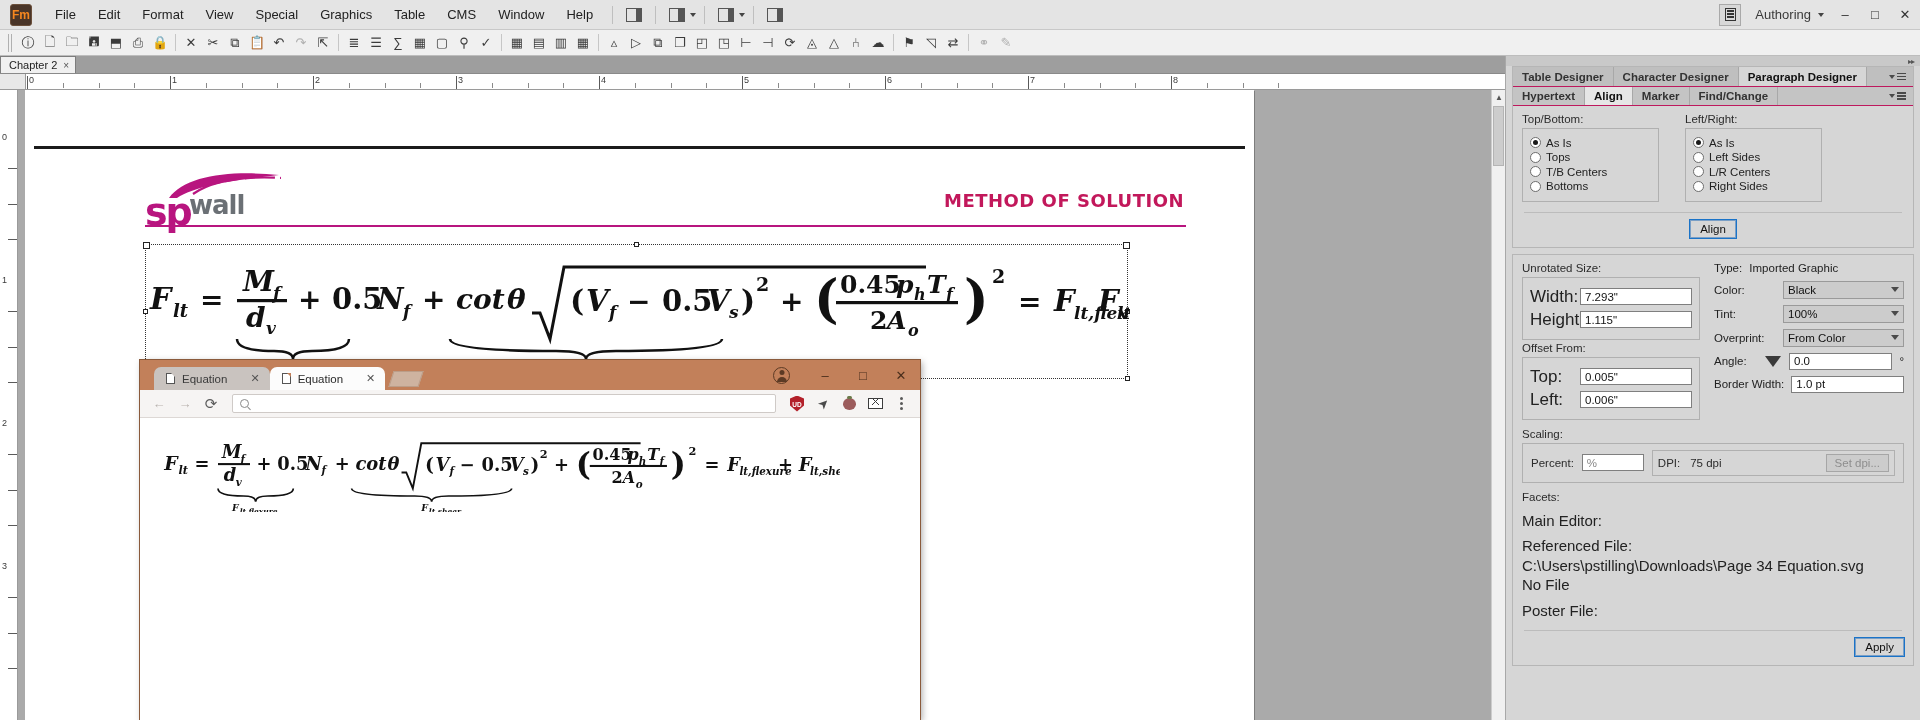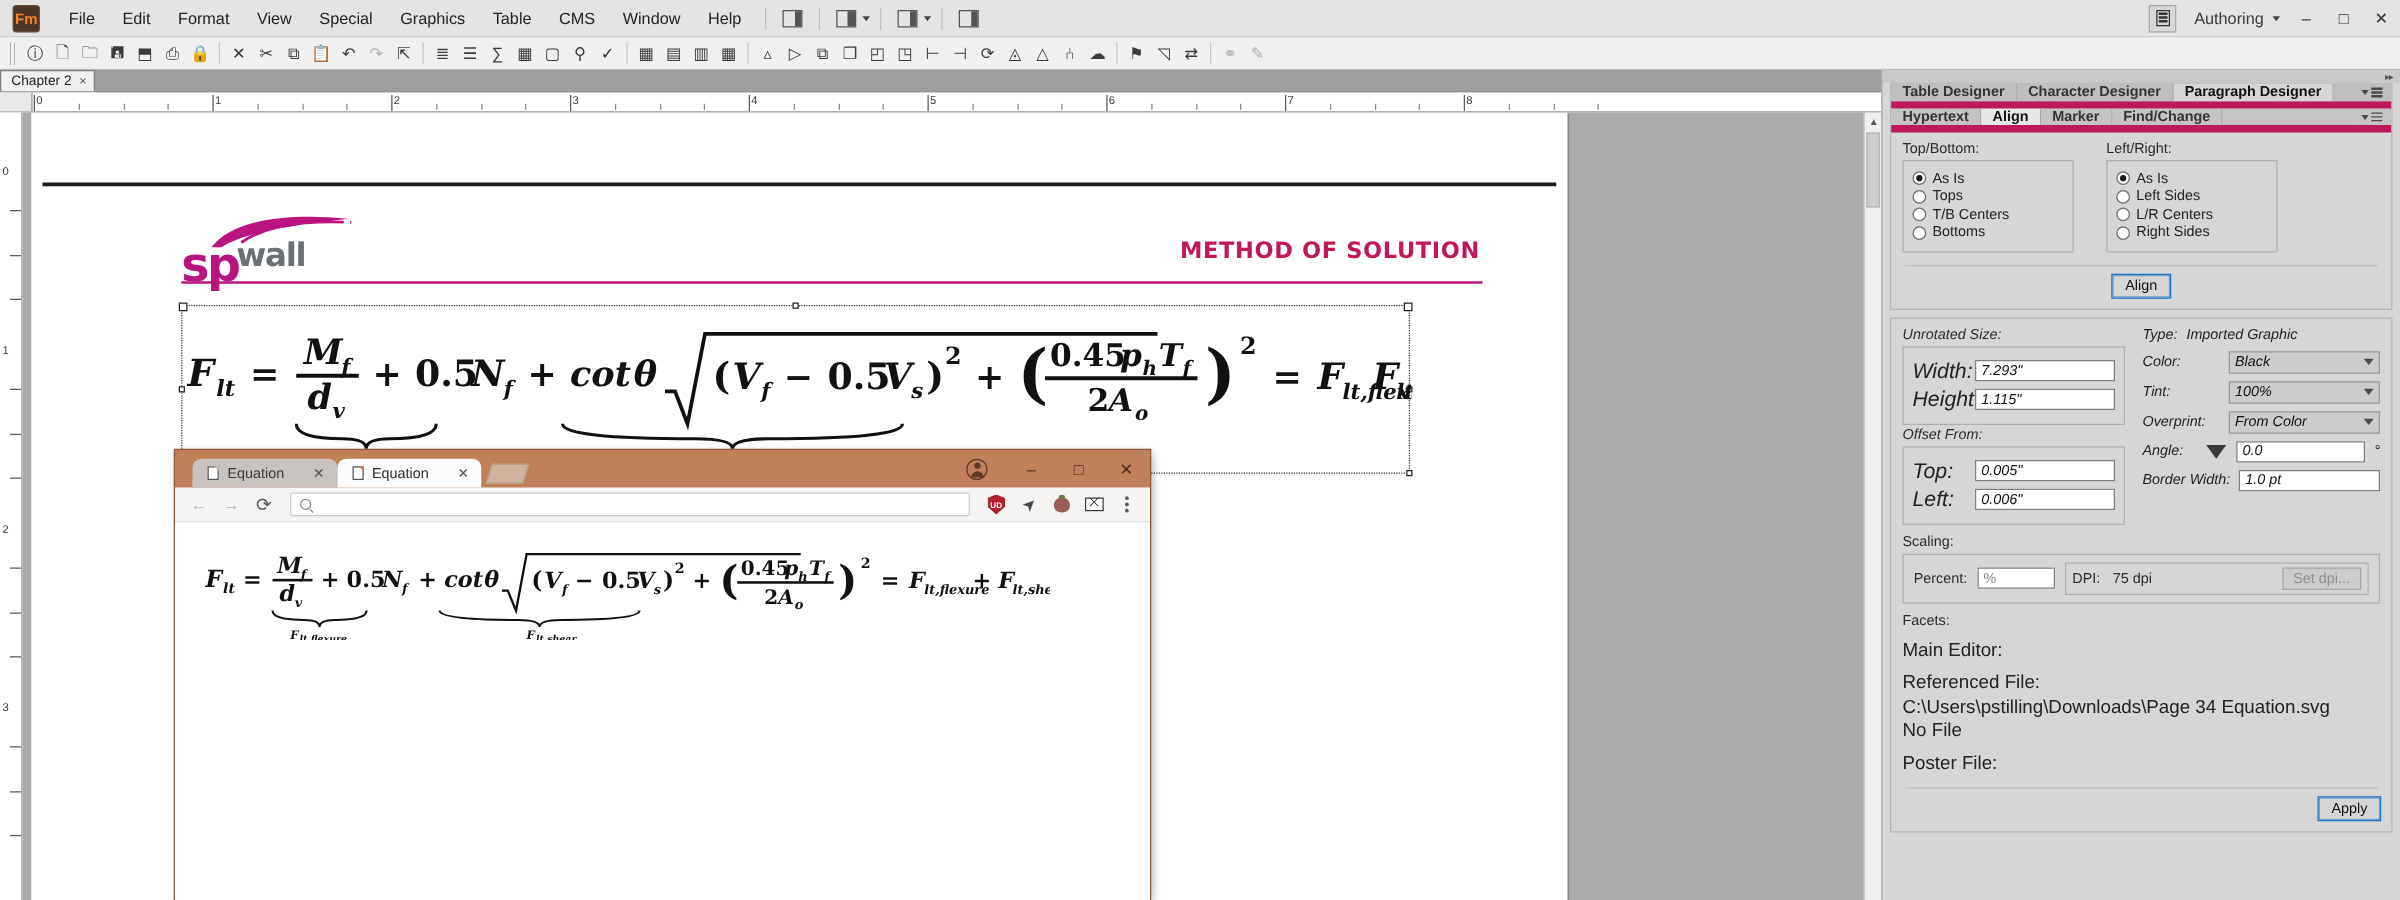--- a/index.html
+++ b/index.html
@@ -148,21 +148,21 @@
   .kebab{display:flex;flex-direction:column;gap:2px;}
   .kebab span{width:3px;height:3px;border-radius:50%;background:#5a5a5a;}
   .br-content{position:relative;height:302px;background:#fff;overflow:hidden;}
   .br-eq{position:absolute;left:0;top:14px;width:700px;height:80px;}
 
   
   .dock{position:absolute;left:1505px;top:56px;width:415px;height:664px;background:#d6d6d6;border-left:1px solid #a8a8a8;}
   .dock-top{height:10px;background:#c9c9c9;position:relative;}
   .dock-top .chev{position:absolute;right:6px;top:1px;font-size:8px;color:#555;letter-spacing:-1px;}
   .panelgroup{margin:0 6px;background:#d6d6d6;border:1px solid #b6b6b6;}
-  .tabrow{display:flex;align-items:stretch;height:20px;background:#bfbfbf;border-bottom:6px solid #be185d;}
+  .tabrow{display:flex;align-items:stretch;height:20px;background:#bfbfbf;border-bottom:1px solid #be185d;}
   .ptab{display:flex;align-items:center;padding:0 9px;font-size:11.5px;font-weight:bold;color:#333;
      border-right:1px solid #a8a8a8;background:#bfbfbf;white-space:nowrap;}
   .ptab.active{background:#d6d6d6;color:#111;}
   .tabrow .spacer{flex:1;background:#bfbfbf;}
   .hamb{display:flex;align-items:center;gap:2px;padding:0 7px;background:#bfbfbf;}
   .hamb .c{width:0;height:0;border-left:3px solid transparent;border-right:3px solid transparent;border-top:4px solid #4a4a4a;}
   .hamb .l{display:flex;flex-direction:column;gap:1.5px;}
   .hamb .l i{display:block;width:9px;height:1.5px;background:#4a4a4a;}
   .subrow{height:19px;background:#cfcfcf;text-align:right;}
   .subrow .ptab{background:#c4c4c4;font-weight:bold;font-size:11.5px;}
@@ -176,21 +176,21 @@
   .radio{display:flex;align-items:center;gap:5px;font-size:11.5px;color:#222;margin:2.5px 0;}
   .rd{width:11px;height:11px;border-radius:50%;border:1px solid #6d6d6d;background:#fff;position:relative;flex:none;}
   .rd.on::after{content:"";position:absolute;left:2px;top:2px;width:5px;height:5px;border-radius:50%;background:#1a1a1a;}
   .hr{height:1px;background:#bcbcbc;margin:10px 2px 7px 2px;}
   .btnrow{display:flex;justify-content:center;}
   .btn{min-width:40px;padding:2px 9px;font-size:11.5px;background:#d6d6d6;border:1px solid #7a9fc6;
        outline:1px solid #1a73c8;color:#111;text-align:center;}
   .btn.right{margin-left:auto;}
 
   
-  .op-grid{display:flex;gap:14px;font-style:italic;}
+  .op-grid{display:flex;gap:14px;}
   .op-left{width:178px;}
   .op-right{flex:1;}
   .fbox{border:1px solid #b0b0b0;padding:6px 7px;margin-top:3px;}
   .frow{display:flex;align-items:center;gap:6px;margin:3px 0;}
   .frow .fl{font-size:17px;color:#222;width:44px;text-align:left;}
   .inp{background:#fff;border:1px solid #7f7f7f;height:17px;font-size:11.5px;color:#111;
       padding:0 4px;display:flex;align-items:center;flex:1;}
   .inp.ph{color:#888;}
   .sel{background:#cccccc;border:1px solid #9a9a9a;height:18px;font-size:11.5px;color:#111;
       padding:0 4px;display:flex;align-items:center;justify-content:space-between;flex:1;}

